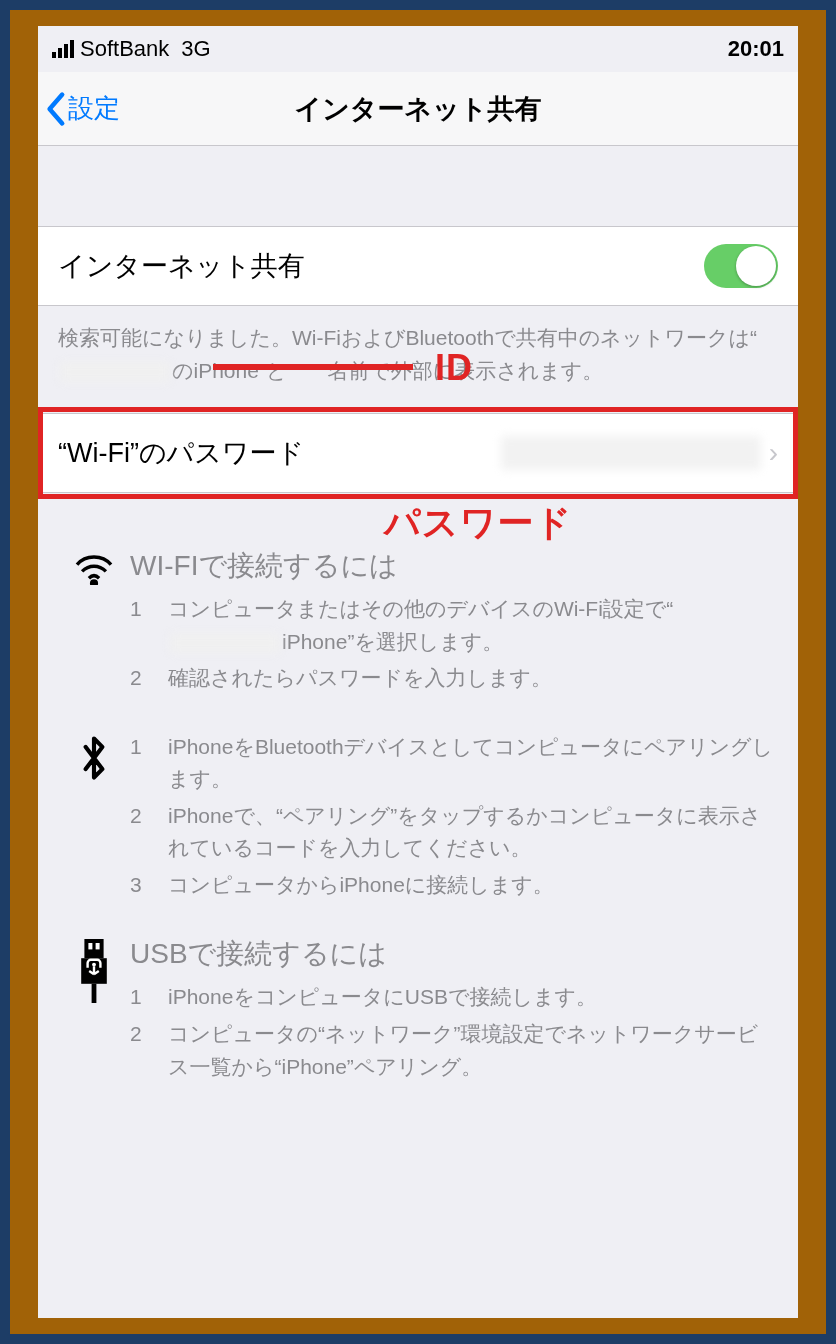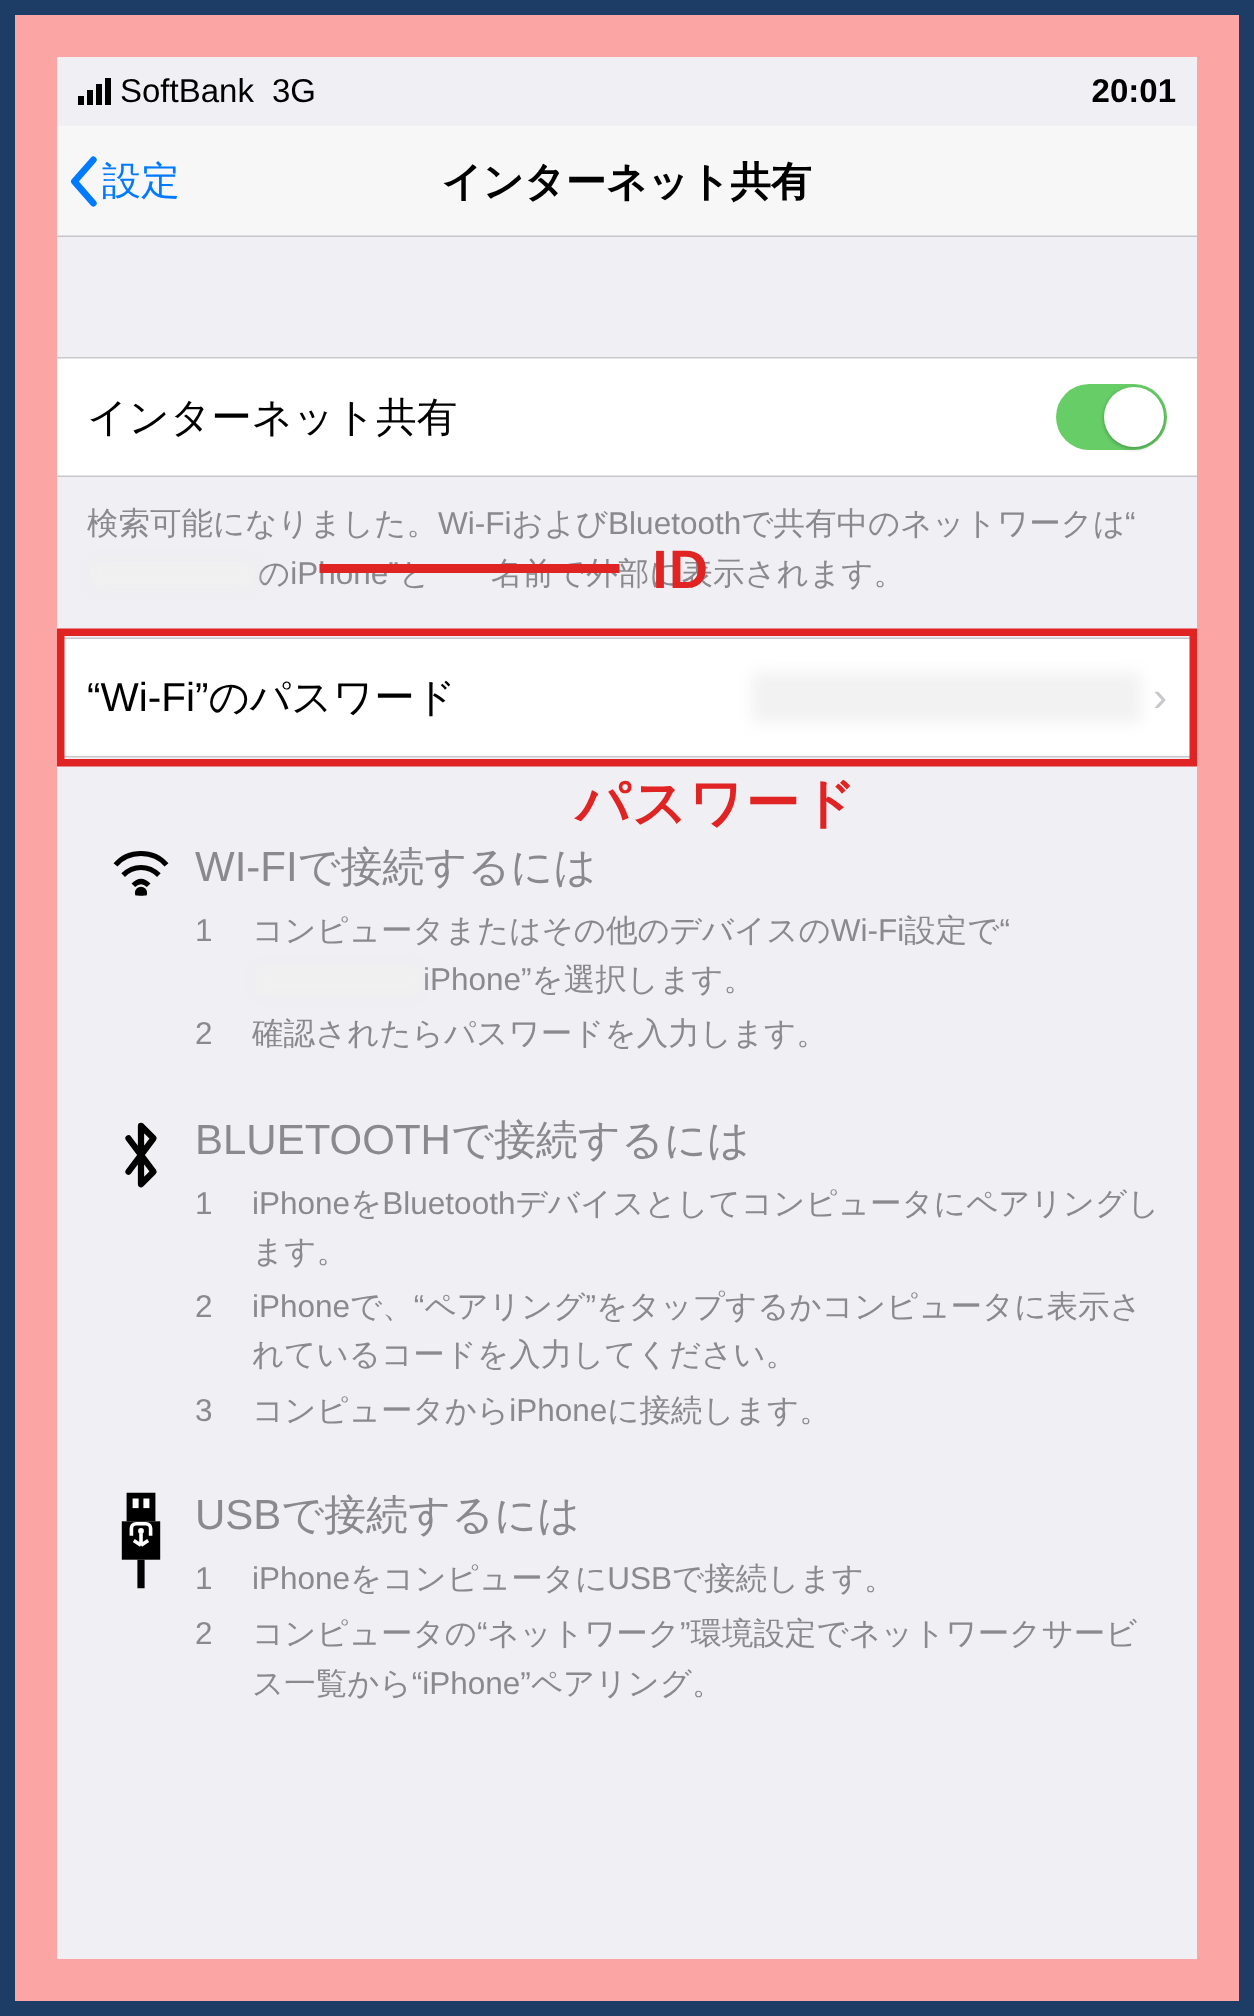--- a/index.html
+++ b/index.html
@@ -4,22 +4,22 @@
 <style>
   * { box-sizing: border-box; margin: 0; padding: 0; }
   html, body { width: 836px; height: 1344px; }
   body {
     font-family: -apple-system, "Helvetica Neue", Arial, sans-serif;
     background: #fff;
   }
   .outer-frame {
     width: 836px; height: 1344px;
     border: 10px solid #1d3d66;
-    background: #fca5a5;
-    padding: 28px 28px;
+    background: #a16207;
+    padding: 16px 28px;
   }
   .phone {
     width: 100%; height: 100%;
     background: #efeff4;
     position: relative;
     overflow: hidden;
   }
   
   .statusbar {
     height: 46px;
@@ -181,21 +181,20 @@
     </div>
 
     <div class="section">
       <div class="row">
         <div class="icon">
           <svg width="34" height="50" viewBox="0 0 24 36" fill="none" stroke="#000" stroke-width="3" stroke-linejoin="round" stroke-linecap="round">
             <path d="M6 10 L18 26 L12 32 L12 4 L18 10 L6 26"></path>
           </svg>
         </div>
         <div class="body">
-          <div class="heading">BLUETOOTHで接続するには</div>
           <ol>
             <li>
                 <span class="num">1</span>
                 <span class="txt">iPhoneをBluetoothデバイスとしてコンピュータにペアリングします。</span>
               </li>
             <li>
                 <span class="num">2</span>
                 <span class="txt">iPhoneで、“ペアリング”をタップするかコンピュータに表示されているコードを入力してください。</span>
               </li>
             <li>

